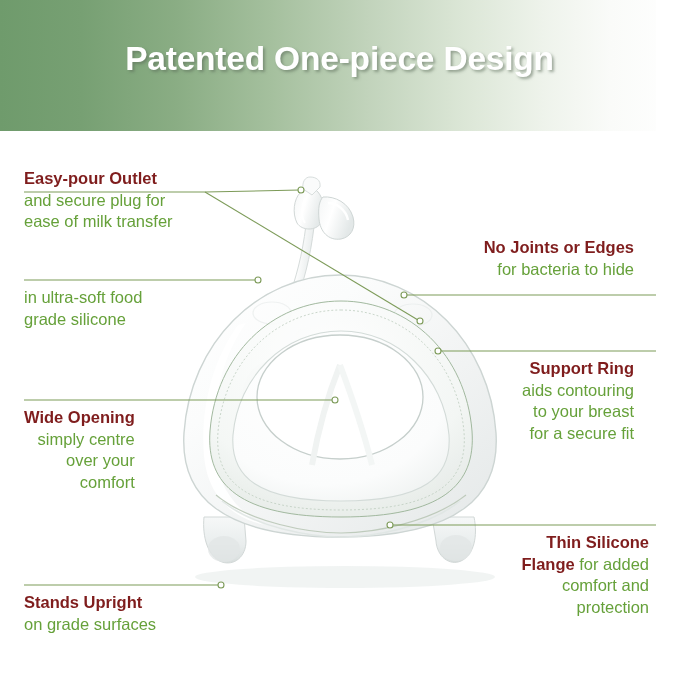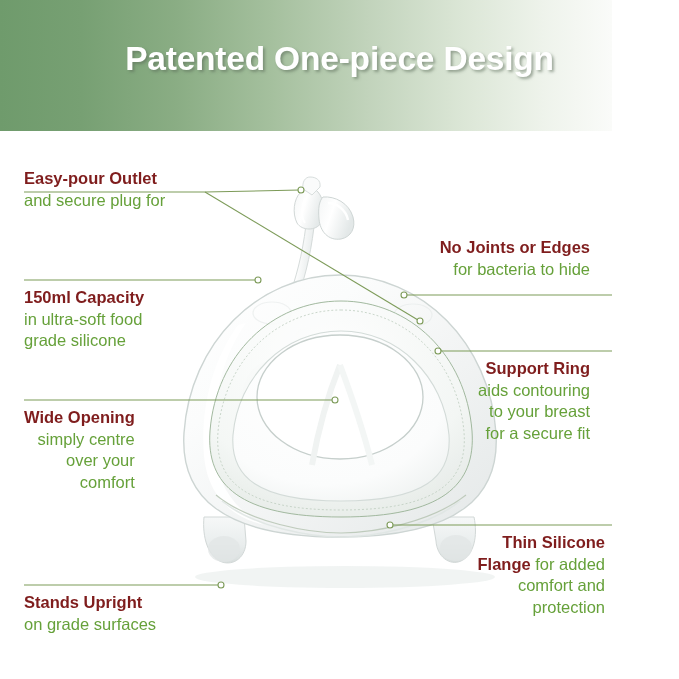--- a/index.html
+++ b/index.html
@@ -9,20 +9,21 @@
   }
   body {
     font-family: "Liberation Sans", sans-serif;
   }
   #page {
     position: relative;
     width: 612px;
     height: 679px;
     overflow: hidden;
     background: #ffffff;
+    padding-left: 44px;
   }
 
   
   #header-band {
     position: absolute;
     left: 0; top: 0;
     width: 679px;
     height: 131px;
     background: linear-gradient(to right,
         #6f9b6c 0%,
@@ -248,24 +249,24 @@
     <line class="leader-line" x1="440" y1="351" x2="657" y2="351"></line>
     <circle class="leader-dot" cx="438" cy="351" r="3"></circle>
 
     <line class="leader-line" x1="392" y1="525" x2="657" y2="525"></line>
     <circle class="leader-dot" cx="390" cy="525" r="3"></circle>
   </svg>
 
   <div class="callout left" style="left:24px; top:168px;">
     <div class="c-head">Easy-pour Outlet</div>
     <div>and secure plug for</div>
+    <div>ease of milk transfer</div>
   </div>
 
   <div class="callout left" style="left:24px; top:287px;">
-    <div class="c-head">150ml Capacity</div>
     <div>in ultra-soft food</div>
     <div>grade silicone</div>
   </div>
 
   <div class="callout left" style="left:24px; top:407px;text-align:right;">
     <div class="c-head">Wide Opening</div>
     <div>simply centre</div>
     <div>over your</div>
     <div>comfort</div>
   </div>

